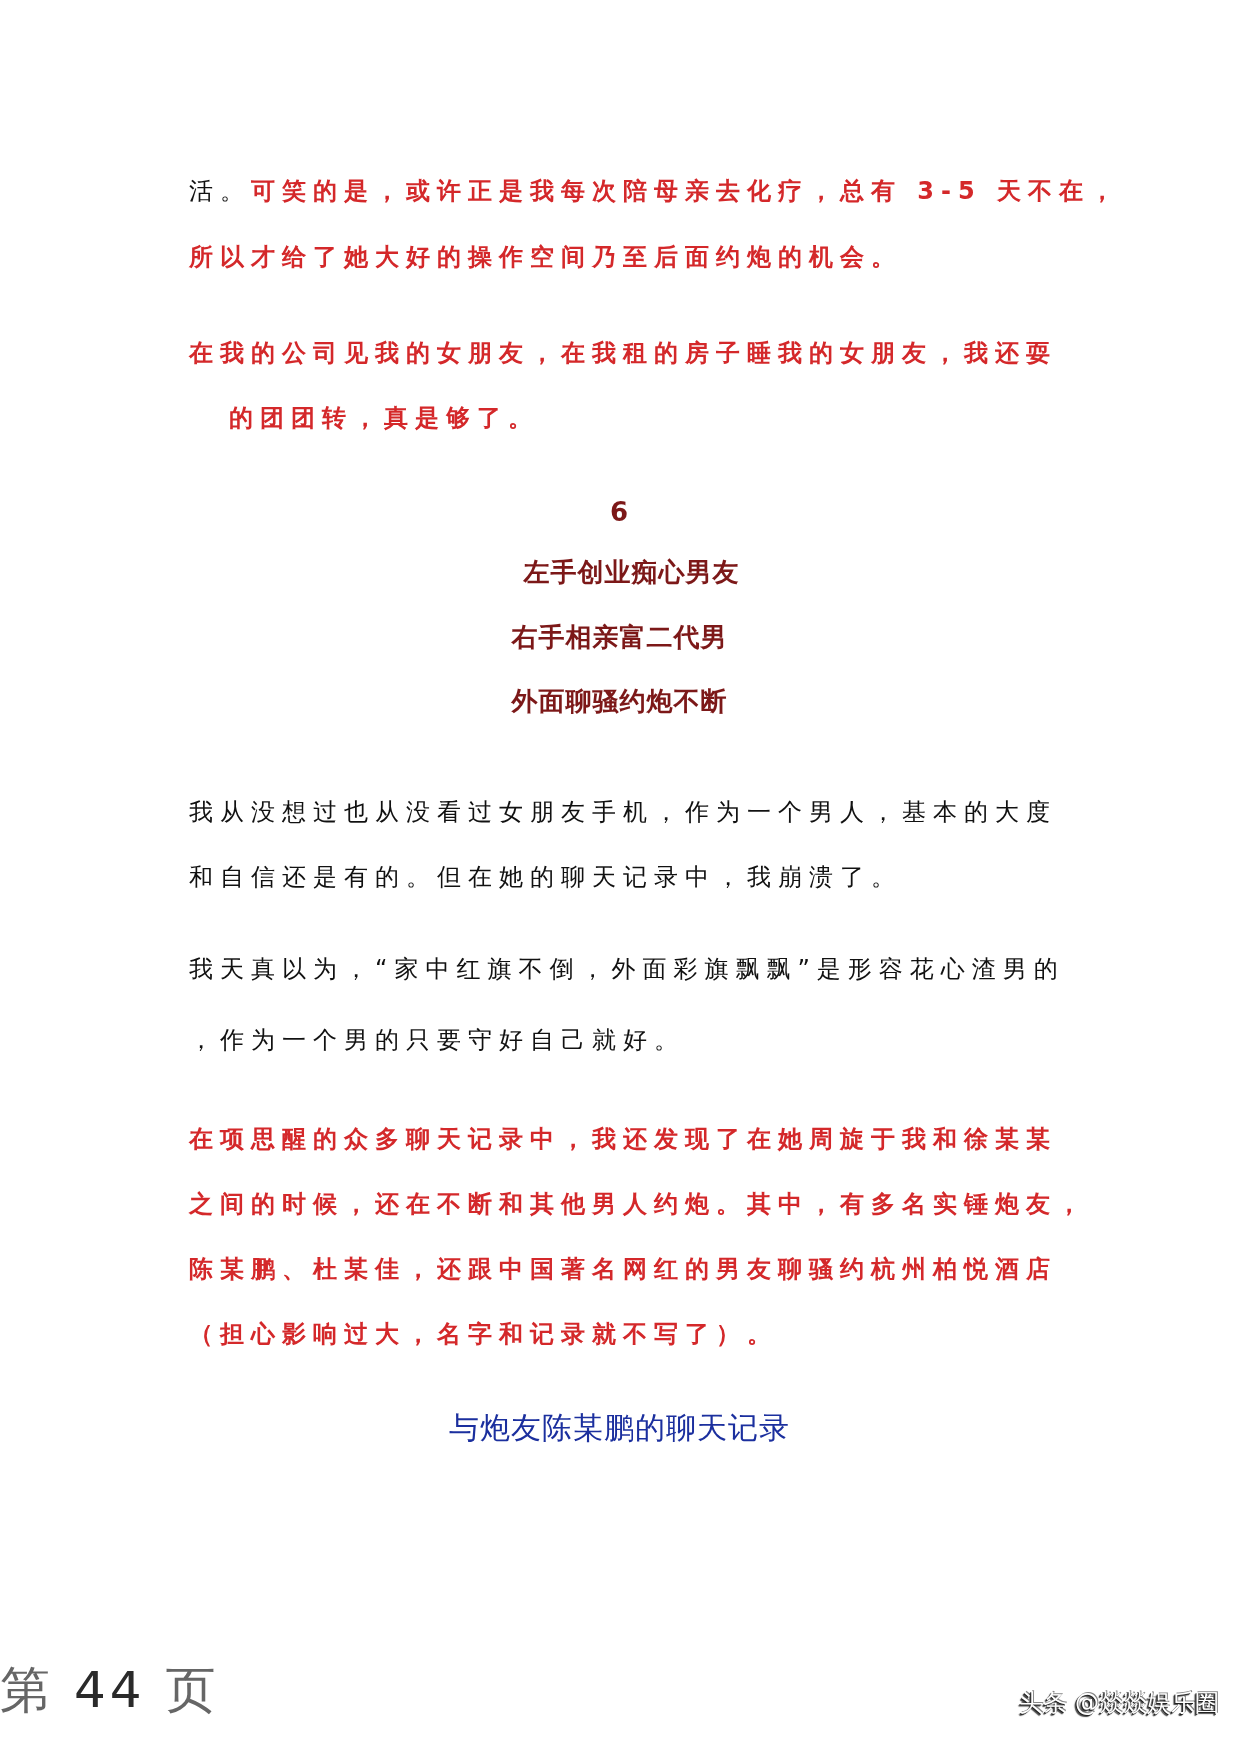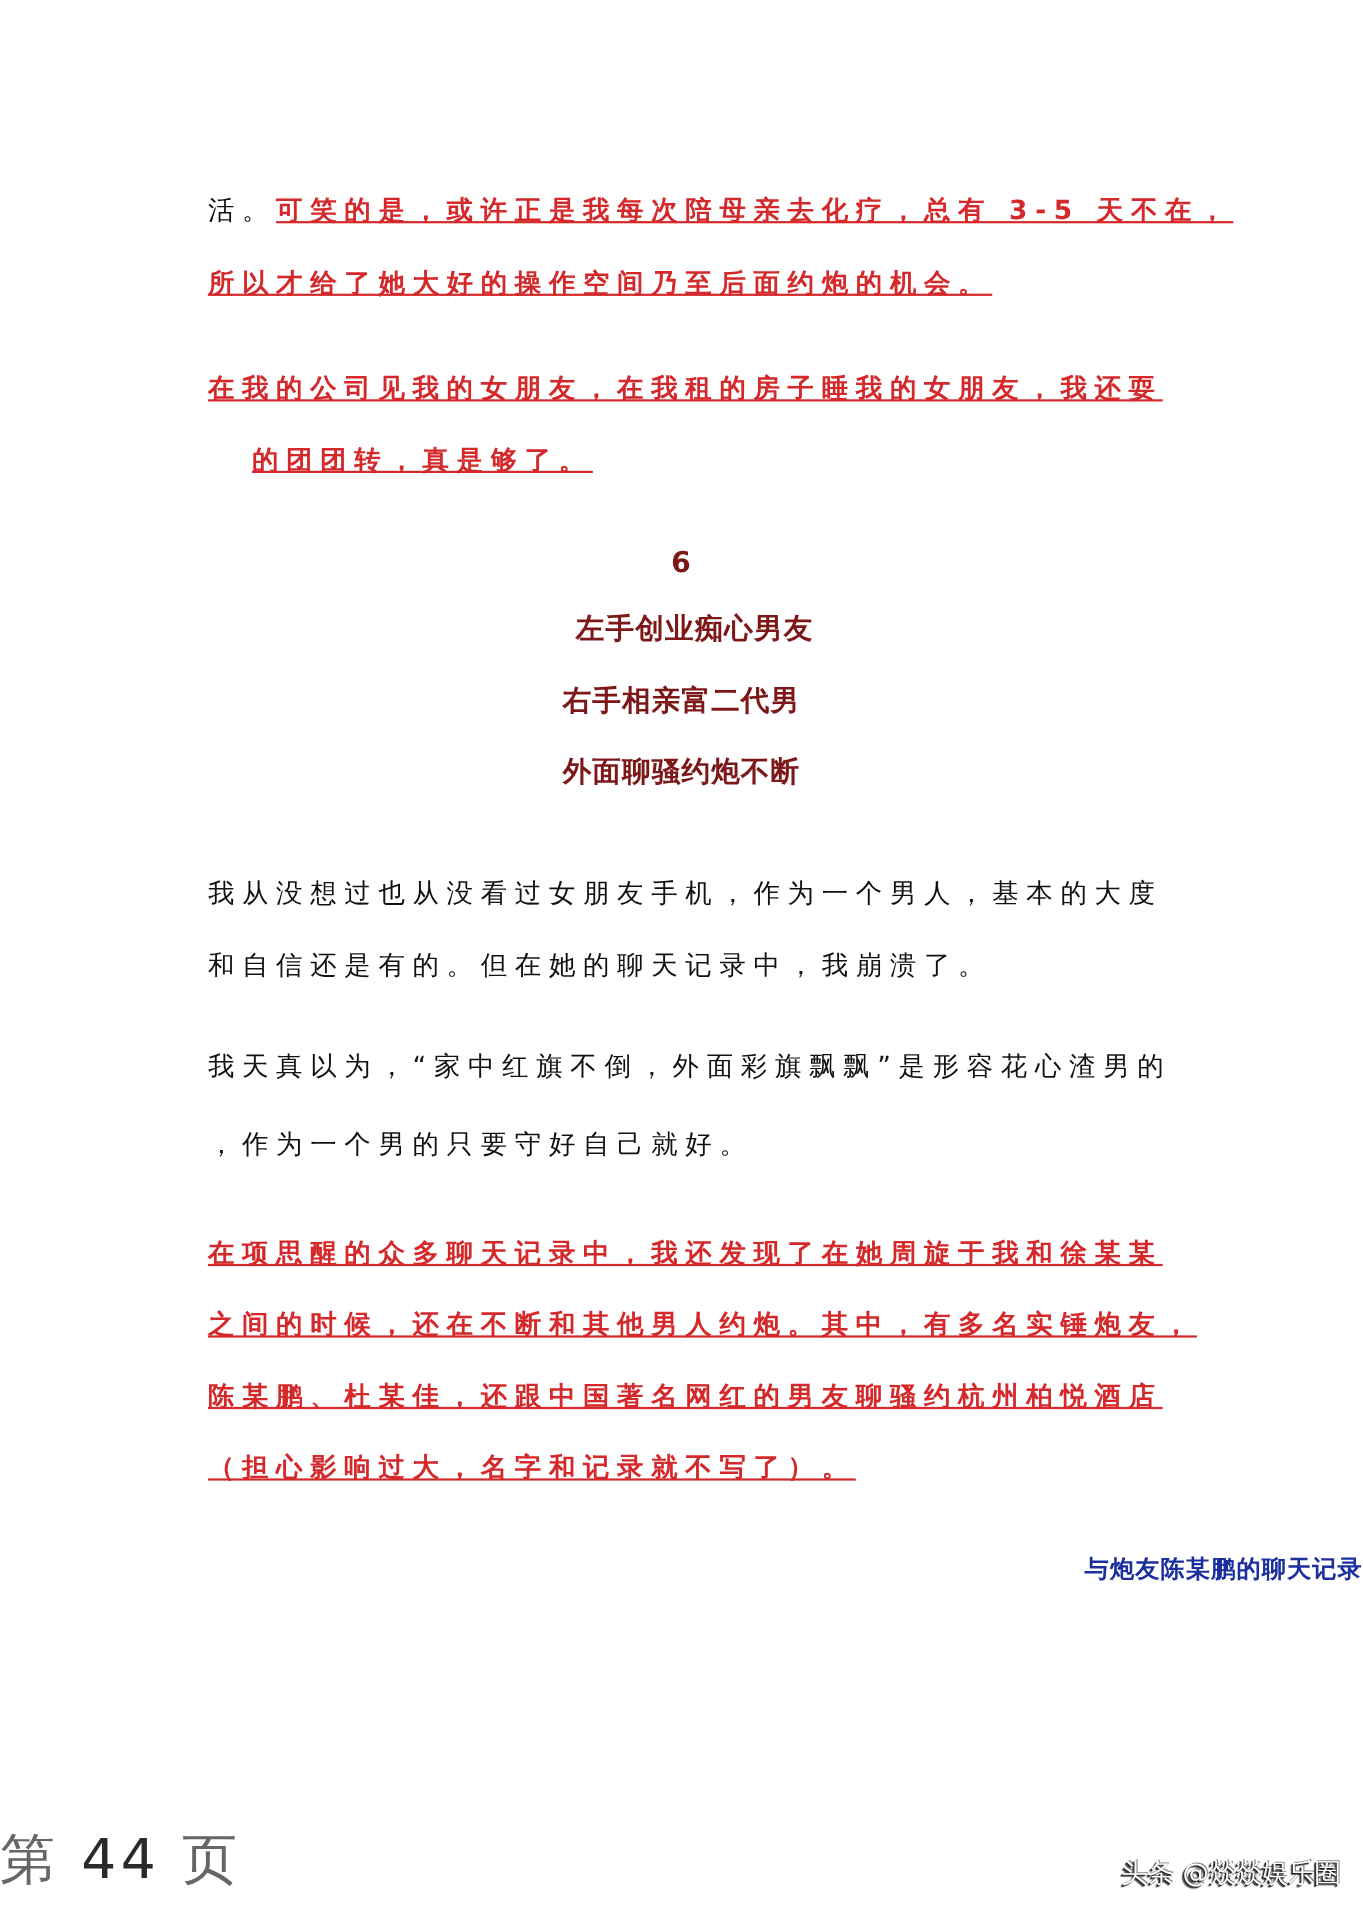--- a/index.html
+++ b/index.html
@@ -25,41 +25,41 @@
       position: absolute;
       left: 189px;
       width: 850px;
       height: 40px;
       line-height: 40px;
       font-size: 24px;
       letter-spacing: 7px;
       white-space: nowrap;
       color: #111111;
     }
-    .red { color: #d4282a; font-weight: bold; text-decoration: underline; }
+    .red { color: #d4282a; font-weight: bold; }
     .black { color: #111111; font-weight: normal; }
     .heading {
       position: absolute;
       left: 0;
       width: 1239px;
       text-align: center;
       font-size: 26px;
       font-weight: bold;
       color: #7c1818;
       height: 40px;
       line-height: 40px;
       letter-spacing: 1px;
     }
     .caption {
       position: absolute;
       left: 0;
       width: 1239px;
-      text-align: right;
-      font-size: 22px;
-      font-weight: bold;
+      text-align: center;
+      font-size: 30px;
+      font-weight: normal;
       color: #1b2f9e;
       height: 40px;
       line-height: 40px;
       letter-spacing: 1px;
     }
     .page-number {
       position: absolute;
       left: 0;
       width: 1239px;
       top: 1655px;

